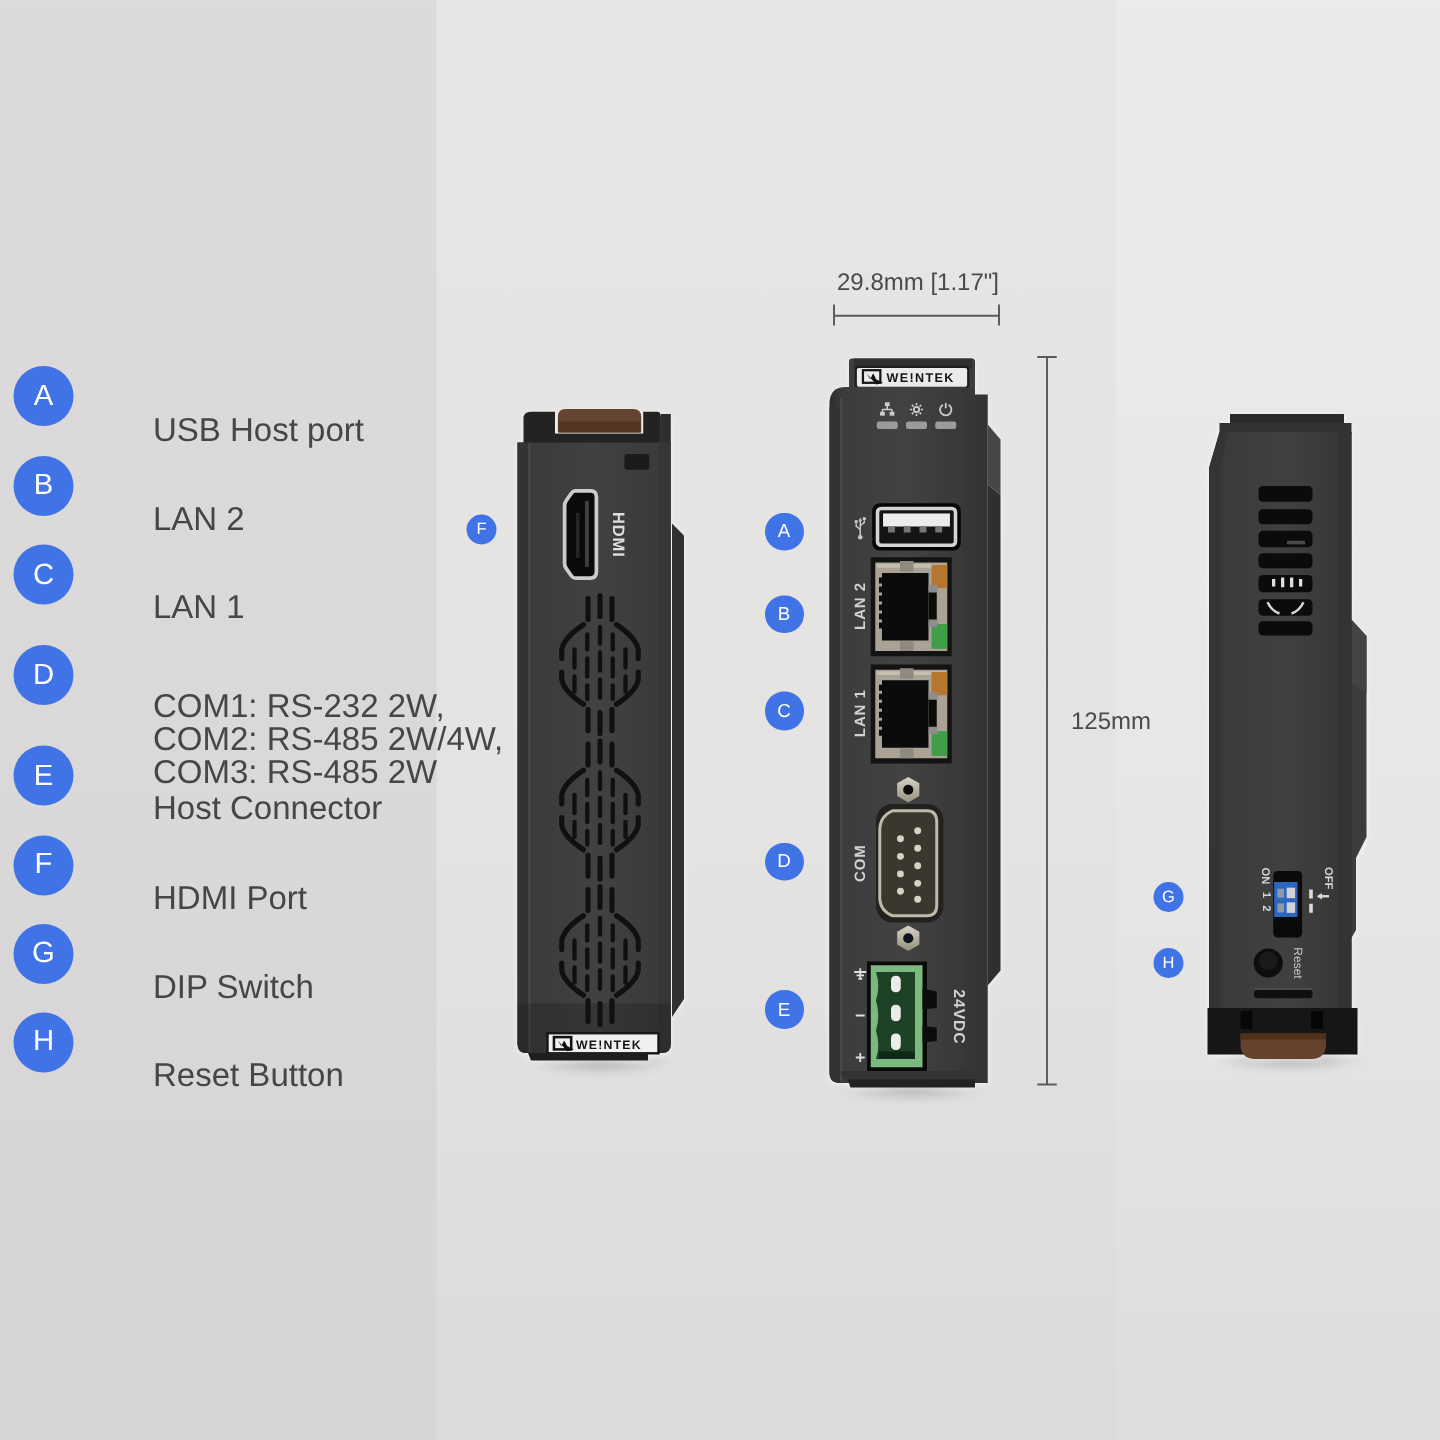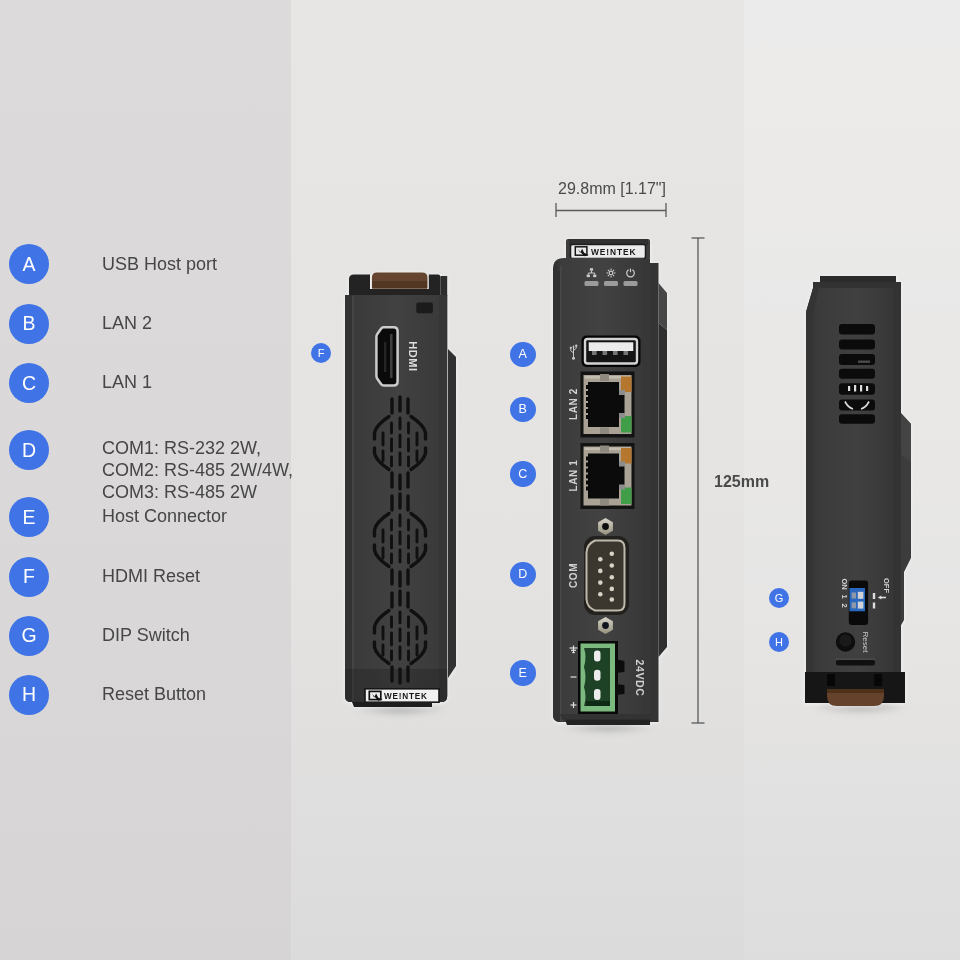--- a/index.html
+++ b/index.html
@@ -8,21 +8,21 @@
        background:linear-gradient(180deg,#e7e6e5 0%,#e4e3e2 60%,#dcdbdb 100%);}
   .bgL{position:absolute;left:0;top:0;width:291px;height:960px;
        background:linear-gradient(180deg,#dcdada 0%,#dad8d8 55%,#d6d4d4 100%);}
   .bgR{position:absolute;left:744px;top:0;width:216px;height:960px;
        background:linear-gradient(180deg,rgba(255,255,255,0.22),rgba(255,255,255,0.06));}
   .circ{position:absolute;border-radius:50%;background:#3f73e6;color:#fff;
         display:flex;align-items:center;justify-content:center;}
   .big{width:40px;height:40px;left:9px;font-size:19.5px;}
   .sm{width:25.5px;height:25.5px;font-size:12.5px;}
   .xs{width:20px;height:20px;font-size:11px;}
-  .lbl{position:absolute;left:102px;color:#464646;font-size:18px;line-height:22px;}
+  .lbl{position:absolute;left:102px;color:#464646;font-size:22px;line-height:22px;margin-top:23px;}
   .dim{color:#4a4a4a;font-size:16px;position:absolute;}
   svg text{font-family:"Liberation Sans", sans-serif;}
 </style>
 </head>
 <body>
 <div class="bgL"></div>
 <div class="bgR"></div>
 
 <div class="circ big" style="top:244px;">A</div>
 <div class="circ big" style="top:303.5px;">B</div>
@@ -31,21 +31,21 @@
 <div class="circ big" style="top:497px;">E</div>
 <div class="circ big" style="top:556.5px;">F</div>
 <div class="circ big" style="top:615.5px;">G</div>
 <div class="circ big" style="top:674.5px;">H</div>
 
 <div class="lbl" style="top:253px;">USB Host port</div>
 <div class="lbl" style="top:312px;">LAN 2</div>
 <div class="lbl" style="top:371px;">LAN 1</div>
 <div class="lbl" style="top:437px;">COM1: RS-232 2W,<br>COM2: RS-485 2W/4W,<br>COM3: RS-485 2W</div>
 <div class="lbl" style="top:505px;">Host Connector</div>
-<div class="lbl" style="top:565px;">HDMI Reset</div>
+<div class="lbl" style="top:565px;">HDMI Port</div>
 <div class="lbl" style="top:624px;text-align:center;">DIP Switch</div>
 <div class="lbl" style="top:683px;">Reset Button</div>
 
 <div class="circ sm" style="left:510px;top:341.5px;">A</div>
 <div class="circ sm" style="left:510px;top:396.5px;">B</div>
 <div class="circ sm" style="left:510px;top:461px;">C</div>
 <div class="circ sm" style="left:510px;top:561.5px;">D</div>
 <div class="circ sm" style="left:510px;top:660px;">E</div>
 <div class="circ xs" style="left:311px;top:342.5px;">F</div>
 <div class="circ xs" style="left:769px;top:587.5px;">G</div>
@@ -55,21 +55,21 @@
 <svg style="position:absolute;left:0;top:0;" width="960" height="960">
   <g stroke="#5a5a5a" stroke-width="1.3" fill="none">
     <line x1="556" y1="203" x2="556" y2="217"></line>
     <line x1="666" y1="203" x2="666" y2="217"></line>
     <line x1="556" y1="210.5" x2="666" y2="210.5"></line>
     <line x1="698" y1="238" x2="698" y2="723"></line>
     <line x1="691.5" y1="238" x2="704.5" y2="238"></line>
     <line x1="691.5" y1="723" x2="704.5" y2="723"></line>
   </g>
 </svg>
-<div class="dim" style="left:714px;top:473px;font-weight:bold;">125mm</div>
+<div class="dim" style="left:714px;top:473px;">125mm</div>
 
 <div style="position:absolute;left:352px;top:700px;width:96px;height:16px;background:radial-gradient(ellipse at center, rgba(110,110,110,0.5), rgba(110,110,110,0) 70%);filter:blur(3px);"></div>
 <div style="position:absolute;left:558px;top:716px;width:100px;height:18px;background:radial-gradient(ellipse at center, rgba(110,110,110,0.5), rgba(110,110,110,0) 70%);filter:blur(3px);"></div>
 <div style="position:absolute;left:810px;top:698px;width:100px;height:16px;background:radial-gradient(ellipse at center, rgba(110,110,110,0.5), rgba(110,110,110,0) 70%);filter:blur(3px);"></div>
 
 <svg id="dev1" style="position:absolute;left:340px;top:268px;filter:drop-shadow(0 1px 2px rgba(255,255,255,0.6));" width="125" height="445" viewBox="0 0 125 445">
   <defs>
     <linearGradient id="d1body" x1="0" y1="0" x2="1" y2="0">
       <stop offset="0" stop-color="#2e2e2e"></stop>
         <stop offset="0.06" stop-color="#3a3a3a"></stop>

